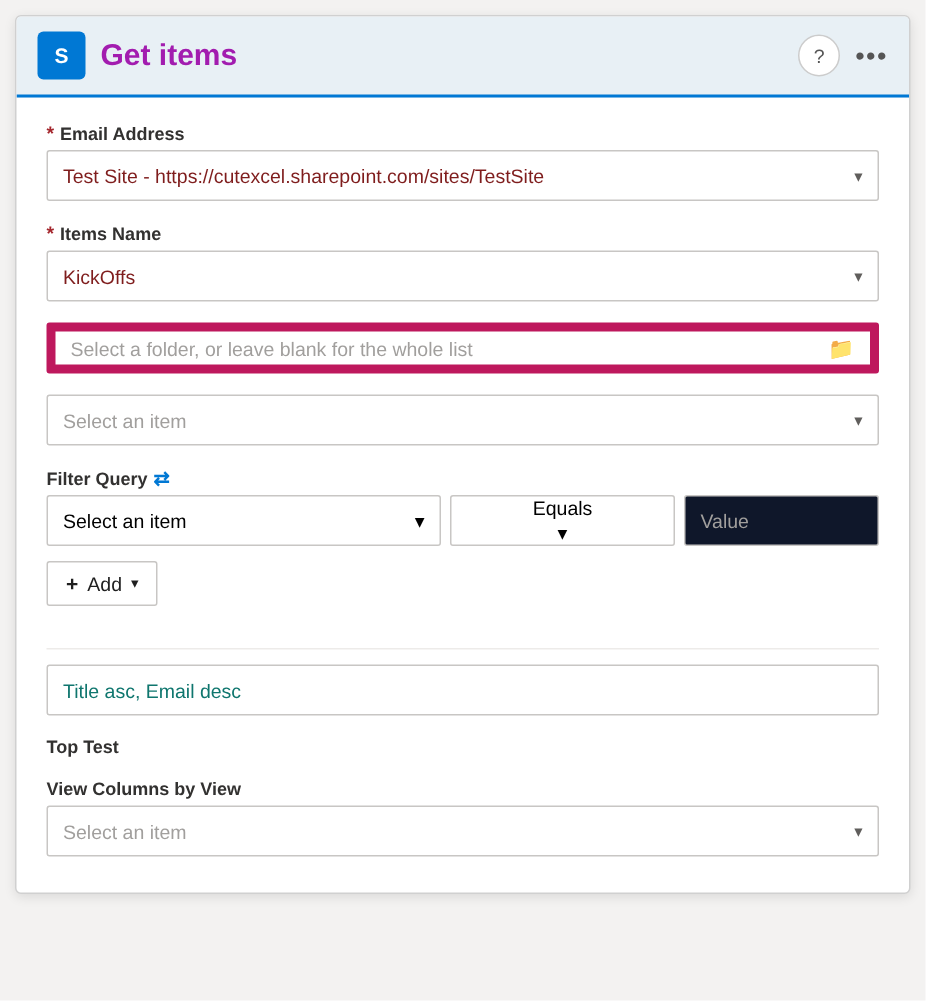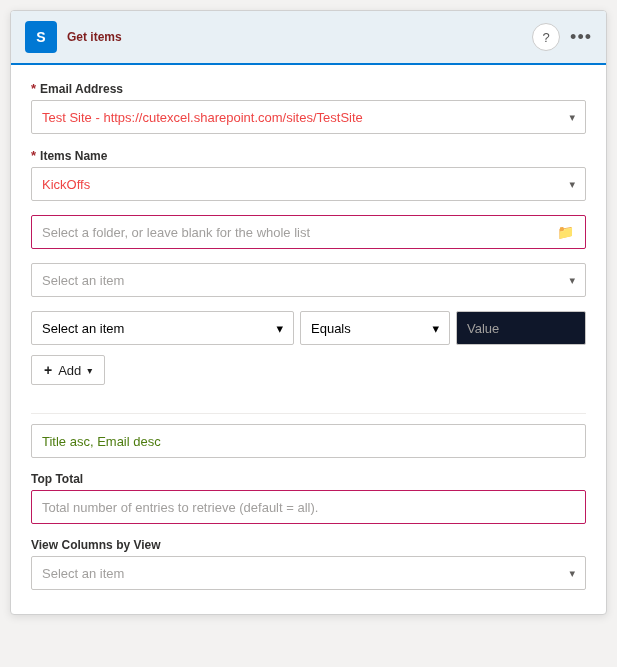--- a/index.html
+++ b/index.html
@@ -39,23 +39,23 @@
       background: #0078d4;
       border-radius: 4px;
       display: flex;
       align-items: center;
       justify-content: center;
       color: #fff;
       font-weight: bold;
       font-size: 14px;
     }
     .header-title {
-      font-size: 12px;
+      font-size: 20px;
       font-weight: 600;
-      color: #7f1d1d;
+      color: #a21caf;
     }
     .header-actions {
       display: flex;
       align-items: center;
       gap: 10px;
     }
     .header-icon-btn {
       width: 28px;
       height: 28px;
       border: 1px solid #ccc;
@@ -112,30 +112,30 @@
       cursor: pointer;
       background: #fff;
       color: #1f1f1f;
     }
     .select-field .chevron {
       color: #605e5c;
       font-size: 11px;
     }
     .select-field .value-text {
       font-size: 13px;
-      color: #ef4444;
+      color: #7f1d1d;
     }
     .select-field .placeholder-text {
       font-size: 13px;
       color: #a19f9d;
     }
     .text-input-field {
       width: 100%;
       height: 34px;
-      border: 1px solid #be185d;
+      border: 6px solid #be185d;
       border-radius: 2px;
       padding: 0 10px;
       font-size: 13px;
       color: #a19f9d;
       background: #fff;
       display: flex;
       align-items: center;
       justify-content: space-between;
     }
     .text-input-field .folder-icon {
@@ -164,20 +164,21 @@
       width: 150px;
       height: 34px;
       border: 1px solid #c8c6c4;
       border-radius: 2px;
       display: flex;
       align-items: center;
       justify-content: space-between;
       padding: 0 10px;
       cursor: pointer;
       background: #fff;
+      flex-direction: column;
     }
     .filter-value {
       width: 130px;
       height: 34px;
       border: 1px solid #c8c6c4;
       border-radius: 2px;
       padding: 0 10px;
       font-size: 13px;
       color: #a19f9d;
       background: #0f172a;
@@ -204,21 +205,21 @@
     .add-btn .chevron-sm {
       font-size: 10px;
     }
     .text-value-field {
       width: 100%;
       height: 34px;
       border: 1px solid #c8c6c4;
       border-radius: 2px;
       padding: 0 10px;
       font-size: 13px;
-      color: #4d7c0f;
+      color: #0f766e;
       background: #fff;
       display: flex;
       align-items: center;
     }
     .divider-line {
       border: none;
       border-top: 1px solid #edebe9;
       margin: 4px 0 10px 0;
     }
   </style>
@@ -276,20 +277,24 @@
     </div>
 
     <div class="field-group">
       <div class="select-field">
         <span class="placeholder-text">Select an item</span>
         <span class="chevron">▾</span>
       </div>
     </div>
 
     <div class="field-group">
+      <div class="field-label">
+        <span>Filter Query</span>
+        <span class="field-label-icon">⇄</span>
+      </div>
       <div class="filter-row">
         <div class="filter-select">
           <span class="placeholder-text">Select an item</span>
           <span class="chevron">▾</span>
         </div>
         <div class="filter-select-equals">
           <span class="value-text">Equals</span>
           <span class="chevron">▾</span>
         </div>
         <div class="filter-value">
@@ -306,24 +311,21 @@
     <hr class="divider-line">
 
     <div class="field-group">
       <div class="text-value-field">
         <span>Title asc, Email desc</span>
       </div>
     </div>
 
     <div class="field-group">
       <div class="field-label">
-        <span>Top Total</span>
-      </div>
-      <div class="text-input-field">
-        <span class="placeholder-text">Total number of entries to retrieve (default = all).</span>
+        <span>Top Test</span>
       </div>
     </div>
 
     <div class="field-group">
       <div class="field-label">
         <span>View Columns by View</span>
       </div>
       <div class="select-field">
         <span class="placeholder-text">Select an item</span>
         <span class="chevron">▾</span>

